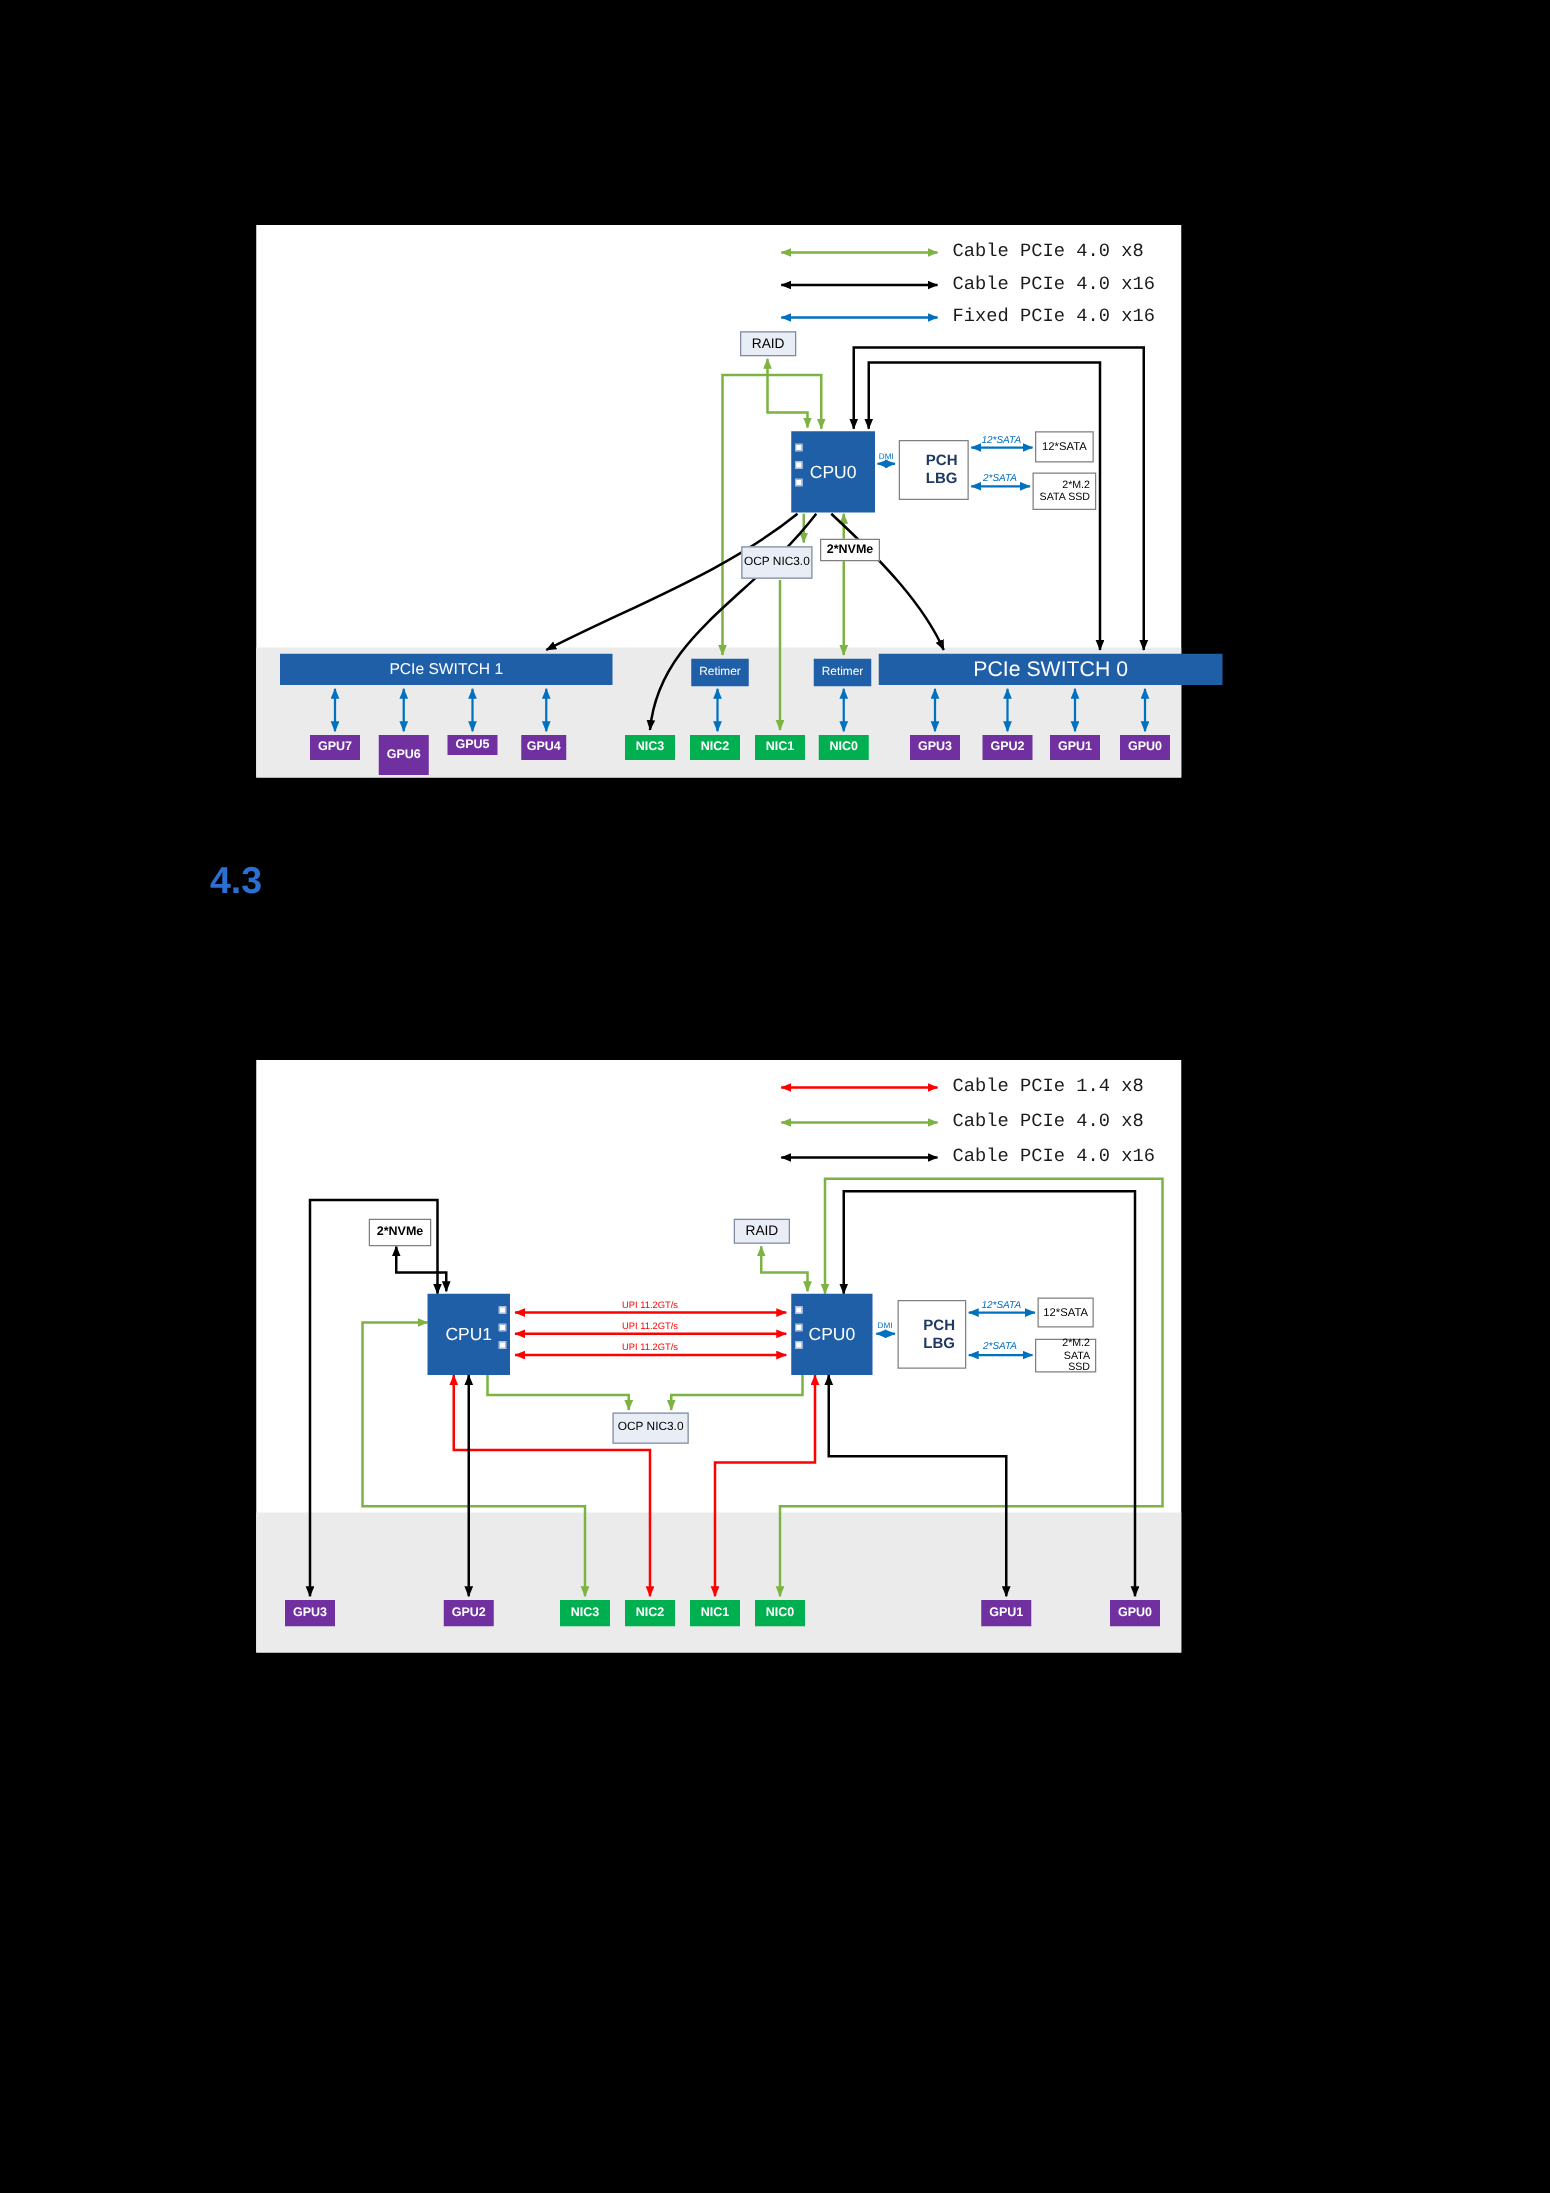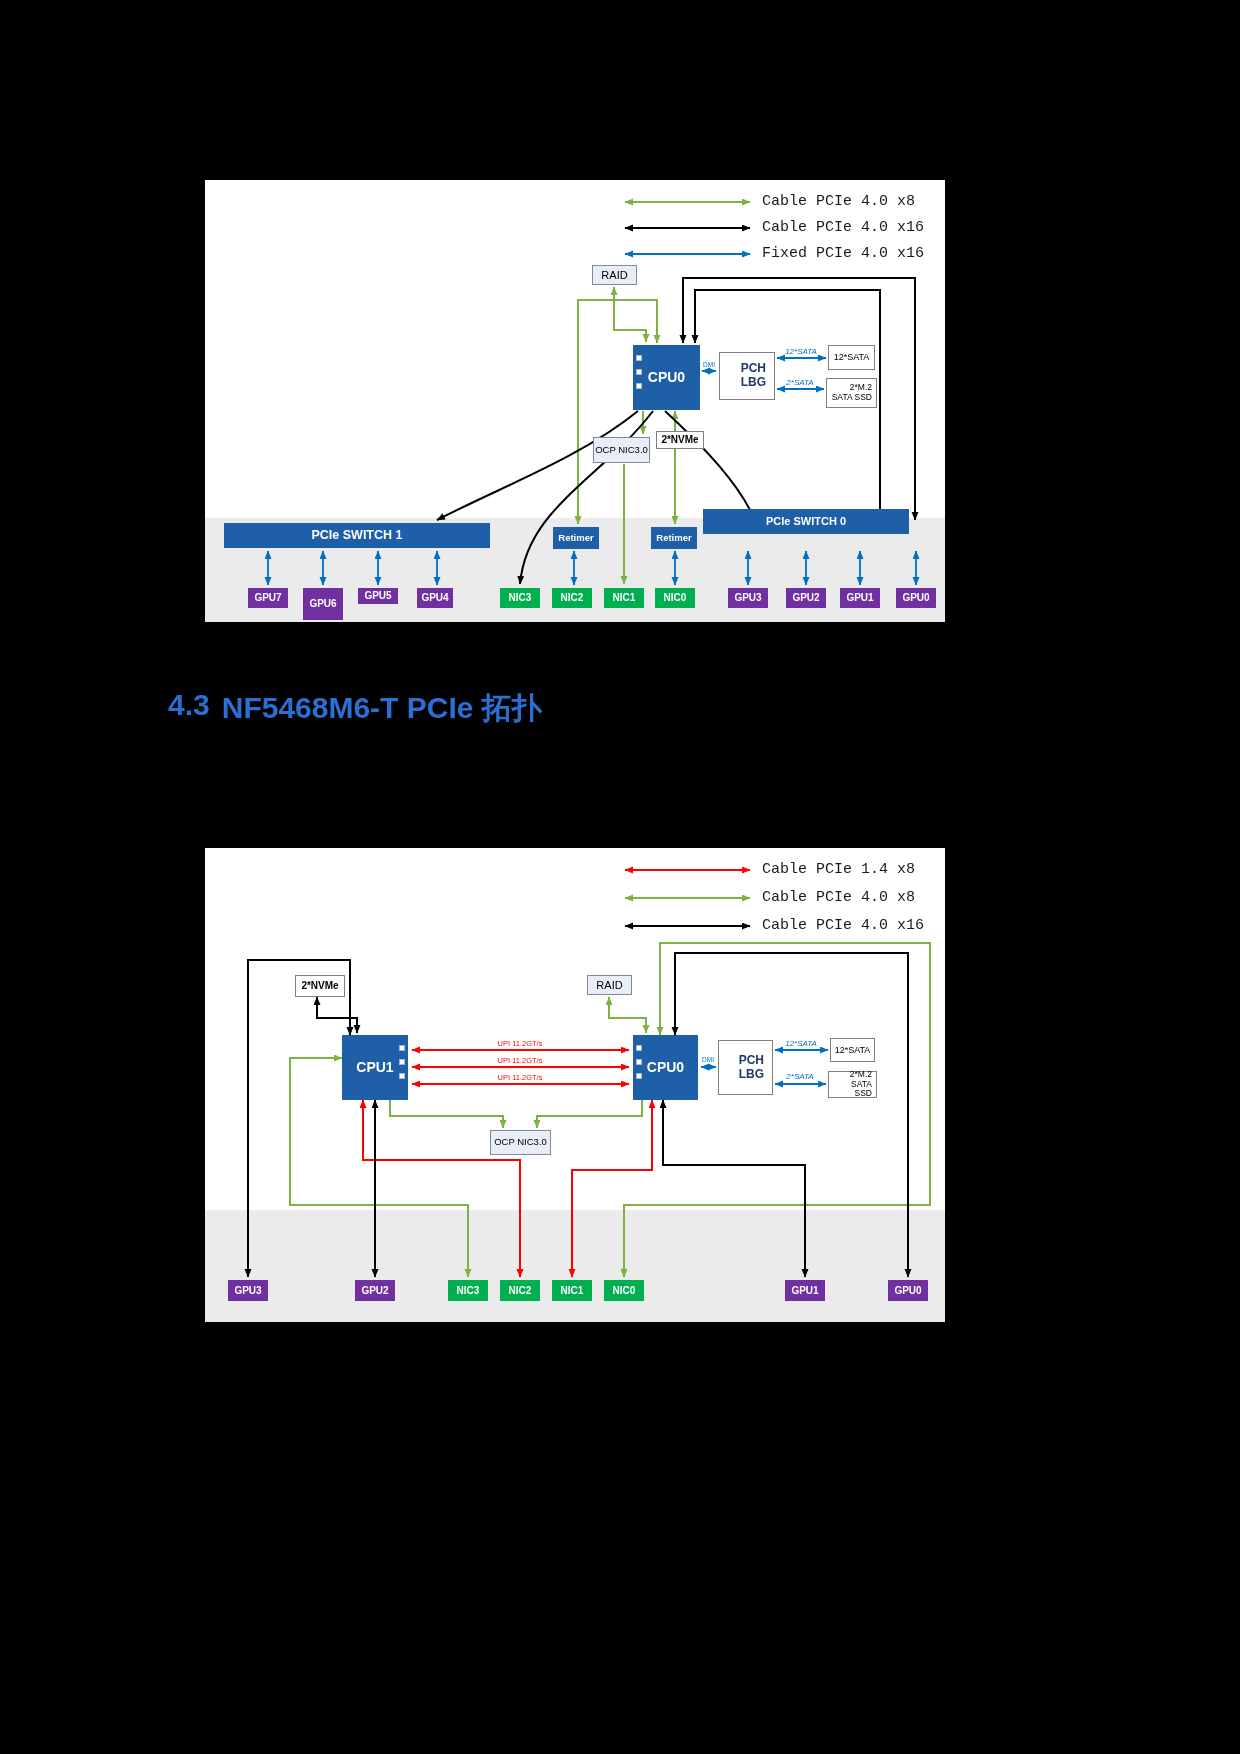--- a/index.html
+++ b/index.html
@@ -2,21 +2,21 @@
 <html><head>
 <meta charset="utf-8">
 <style>
 *{margin:0;padding:0;box-sizing:border-box}
 html,body{background:#000}
 body{width:1240px;height:1754px;position:relative;font-family:"Liberation Sans",sans-serif;overflow:hidden}
 .panel{position:absolute;background:#fff}
 .band{position:absolute;background:#ebebeb}
 .wires{position:absolute;left:0;top:0;width:100%;height:100%}
 .box{position:absolute;display:flex;align-items:center;justify-content:center;text-align:right;line-height:1.15}
-.bluebox{background:#1f5fa8;color:#fff;font-weight:bold}
+.bluebox{background:#1f5fa8;color:#fff;font-weight:normal}
 .whitebox{background:#fff;border:1px solid #808080;color:#000}
 .lightbox{background:#e9edf5;border:1px solid #7f8aa0;color:#000}
 .gpu{background:#7030a0;color:#fff;font-weight:bold;font-size:10px}
 .nic{background:#00b050;color:#fff;font-weight:bold;font-size:10px}
 .legend-label{position:absolute;font-family:"Liberation Mono",monospace;font-size:15px;color:#1a1a1a;white-space:nowrap}
 .port{position:absolute;width:6px;height:6px;background:#fff;border:1px solid #9fb6d8}
 .heading{position:absolute;left:168px;top:688px;color:#2a6fd2;font-weight:bold;font-size:30px;display:flex;gap:12px;font-family:"Liberation Sans",sans-serif}
 .w-green{stroke:#7cb342;stroke-width:2;fill:none}
 .w-black{stroke:#000000;stroke-width:2;fill:none}
 .w-blue{stroke:#0070c0;stroke-width:1.8;fill:none}
@@ -103,41 +103,40 @@
     <span class="port" style="left:3px;top:38px"></span>
   </div>
 
   <div class="box whitebox" style="left:514px;top:172px;width:56px;height:48px;font-size:12px;font-weight:bold;color:#1f3864;padding:0 8px">PCH LBG</div>
   <div class="box whitebox" style="left:623px;top:165px;width:47px;height:25px;font-size:9px">12*SATA</div>
   <div class="box whitebox" style="left:621px;top:198px;width:51px;height:30px;font-size:8.5px;padding:0 4px">2*M.2 SATA SSD</div>
   <div class="box lightbox" style="left:388px;top:257px;width:57px;height:26px;font-size:9.5px">OCP NIC3.0</div>
   <div class="box whitebox" style="left:451px;top:251px;width:48px;height:18px;font-size:10px;font-weight:bold">2*NVMe</div>
 
   <div class="box bluebox" style="left:19px;top:343px;width:266px;height:25px;font-size:12.5px">PCIe SWITCH 1</div>
-  <div class="box bluebox" style="left:498px;top:329px;width:206px;height:25px;font-size:11px">PCIe SWITCH 0</div>
+  <div class="box bluebox" style="left:498px;top:343px;width:275px;height:25px;font-size:17px">PCIe SWITCH 0</div>
   <div class="box bluebox" style="left:348px;top:347px;width:46px;height:22px;font-size:9.5px">Retimer</div>
   <div class="box bluebox" style="left:446px;top:347px;width:46px;height:22px;font-size:9.5px">Retimer</div>
 
   <div class="box gpu" style="left:43px;top:408px;width:40px;height:20px">GPU7</div>
   <div class="box gpu" style="left:98px;top:408px;width:40px;height:32px">GPU6</div>
   <div class="box gpu" style="left:153px;top:408px;width:40px;height:16px">GPU5</div>
   <div class="box gpu" style="left:212px;top:408px;width:36px;height:20px">GPU4</div>
   <div class="box nic" style="left:295px;top:408px;width:40px;height:20px">NIC3</div>
   <div class="box nic" style="left:347px;top:408px;width:40px;height:20px">NIC2</div>
   <div class="box nic" style="left:399px;top:408px;width:40px;height:20px">NIC1</div>
   <div class="box nic" style="left:450px;top:408px;width:40px;height:20px">NIC0</div>
   <div class="box gpu" style="left:523px;top:408px;width:40px;height:20px">GPU3</div>
   <div class="box gpu" style="left:581px;top:408px;width:40px;height:20px">GPU2</div>
   <div class="box gpu" style="left:635px;top:408px;width:40px;height:20px">GPU1</div>
   <div class="box gpu" style="left:691px;top:408px;width:40px;height:20px">GPU0</div>
 </div>
 
 <div class="heading">
   <span>4.3</span>
-  <span>NF5468M6-T PCIe 拓扑</span>
 </div>
 
 <div class="panel" style="left:205px;top:848px;width:740px;height:474px">
   <div class="band" style="left:0;top:362px;width:740px;height:112px"></div>
 
   <svg class="wires" viewBox="0 0 740 474">
     <defs>
       <marker id="p2g" markerWidth="9" markerHeight="8" refX="8" refY="3.5" orient="auto-start-reverse" markerUnits="userSpaceOnUse">
           <path d="M0,0 L8.5,3.5 L0,7 Z" fill="#7cb342"></path>
         </marker>

